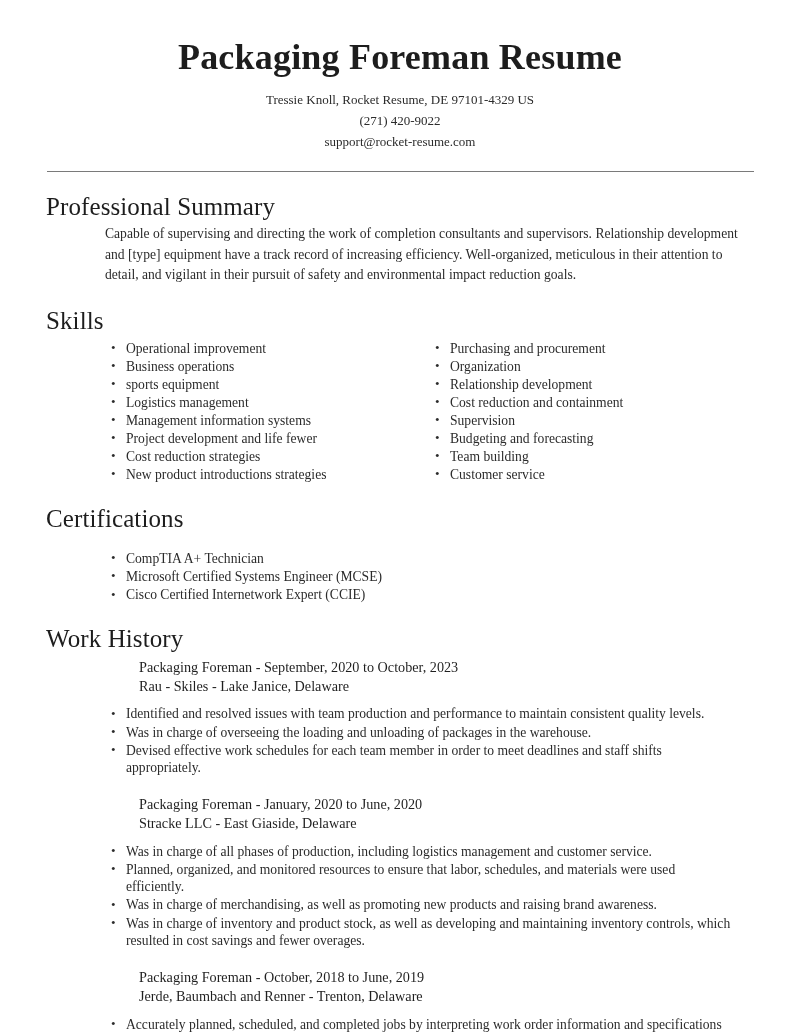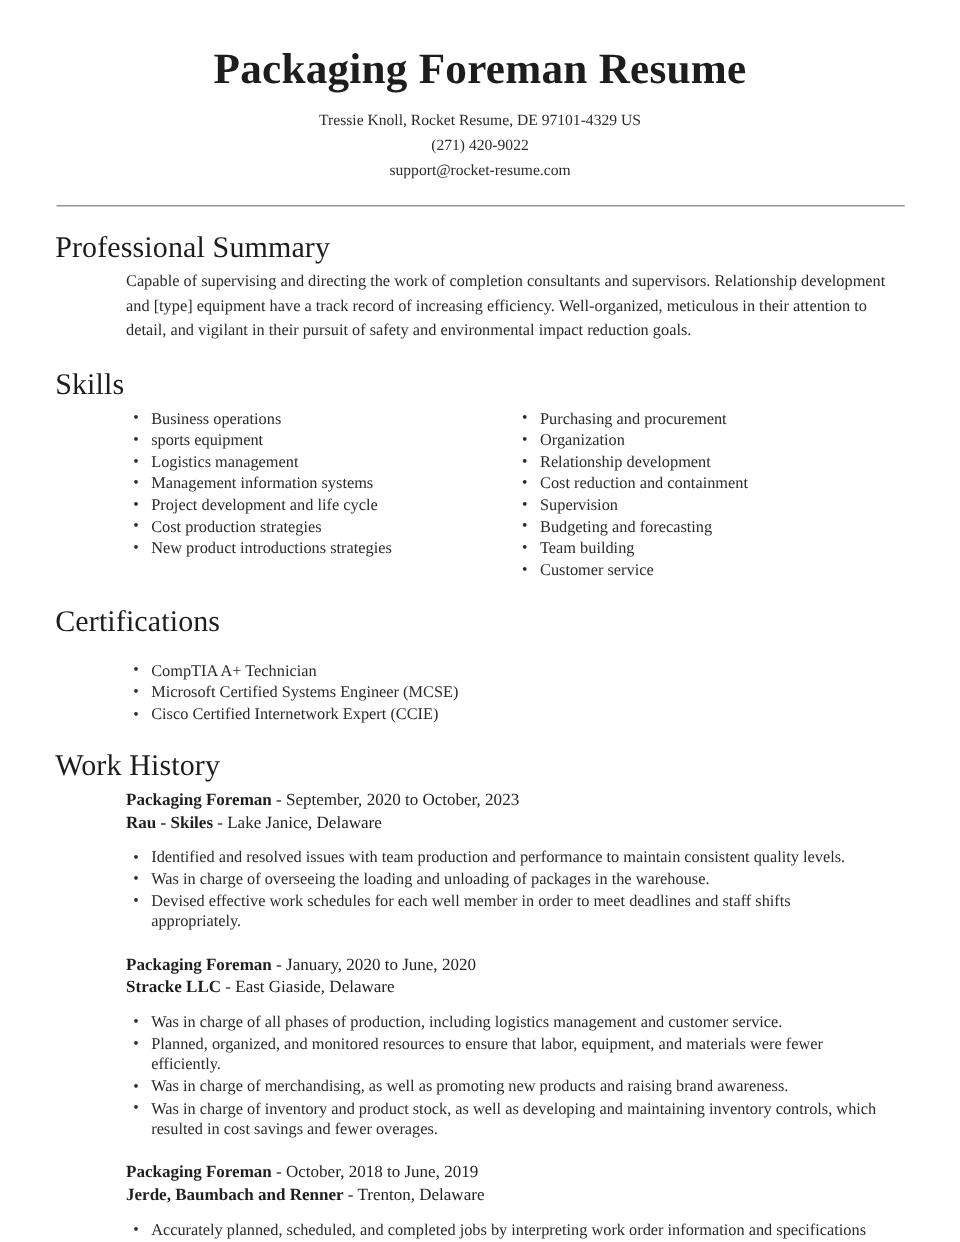--- a/index.html
+++ b/index.html
@@ -79,21 +79,21 @@
   .cert-list { margin-top:16px; }
   .cert-list li { line-height:17.4px; }
 
   .job { margin-top:0; }
   .job + .job { margin-top:18px; }
   .job-line {
     font-size:14.2px;
     line-height:19.4px;
     color:#1f1f1f;
   }
-  .job-line b { font-weight:700; }
+  .job-line b { font-weight:400;margin-left:34px; }
   .job-bullets { margin-top:9px; }
   .job-bullets li {
     font-size:13.4px;
     line-height:17.8px;
     padding-left:19px;
     margin-bottom:1px;
     padding-right:18px;
   }
   .job-bullets li::before { left:5px; font-size:12px; }
 
@@ -119,26 +119,27 @@
     <div class="indent">
       <p class="summary-text">Capable of supervising and directing the work of completion consultants and supervisors. Relationship development and [type] equipment have a track record of increasing efficiency. Well-organized, meticulous in their attention to detail, and vigilant in their pursuit of safety and environmental impact reduction goals.</p>
     </div>
   </div>
 
   <div class="section">
     <h2 class="section-heading">Skills</h2>
     <div class="skills-wrap indent">
       <div class="skills-col">
         <ul class="bullets" id="skills-left">
+            <li>Operational improvement</li>
             <li>Business operations</li>
             <li>sports equipment</li>
             <li>Logistics management</li>
             <li>Management information systems</li>
-            <li>Project development and life cycle</li>
-            <li>Cost production strategies</li>
+            <li>Project development and life fewer</li>
+            <li>Cost reduction strategies</li>
             <li>New product introductions strategies</li>
           </ul>
       </div>
       <div class="skills-col">
         <ul class="bullets" id="skills-right">
             <li>Purchasing and procurement</li>
             <li>Organization</li>
             <li>Relationship development</li>
             <li>Cost reduction and containment</li>
             <li>Supervision</li>
@@ -163,29 +164,29 @@
 
   <div class="section">
     <h2 class="section-heading">Work History</h2>
     <div class="worklist" id="work-history">
         <div class="job">
           <div class="job-line"><b>Packaging Foreman</b><span> - September, 2020 to October, 2023</span></div>
           <div class="job-line"><b>Rau - Skiles</b><span> - Lake Janice, Delaware</span></div>
           <ul class="bullets job-bullets">
             <li>Identified and resolved issues with team production and performance to maintain consistent quality levels.</li>
             <li>Was in charge of overseeing the loading and unloading of packages in the warehouse.</li>
-            <li>Devised effective work schedules for each well member in order to meet deadlines and staff shifts appropriately.</li>
+            <li>Devised effective work schedules for each team member in order to meet deadlines and staff shifts appropriately.</li>
           </ul>
         </div>
         <div class="job">
           <div class="job-line"><b>Packaging Foreman</b><span> - January, 2020 to June, 2020</span></div>
           <div class="job-line"><b>Stracke LLC</b><span> - East Giaside, Delaware</span></div>
           <ul class="bullets job-bullets">
             <li>Was in charge of all phases of production, including logistics management and customer service.</li>
-            <li>Planned, organized, and monitored resources to ensure that labor, equipment, and materials were fewer efficiently.</li>
+            <li>Planned, organized, and monitored resources to ensure that labor, schedules, and materials were used efficiently.</li>
             <li>Was in charge of merchandising, as well as promoting new products and raising brand awareness.</li>
             <li>Was in charge of inventory and product stock, as well as developing and maintaining inventory controls, which resulted in cost savings and fewer overages.</li>
           </ul>
         </div>
         <div class="job">
           <div class="job-line"><b>Packaging Foreman</b><span> - October, 2018 to June, 2019</span></div>
           <div class="job-line"><b>Jerde, Baumbach and Renner</b><span> - Trenton, Delaware</span></div>
           <ul class="bullets job-bullets">
             <li>Accurately planned, scheduled, and completed jobs by interpreting work order information and specifications</li>
           </ul>

